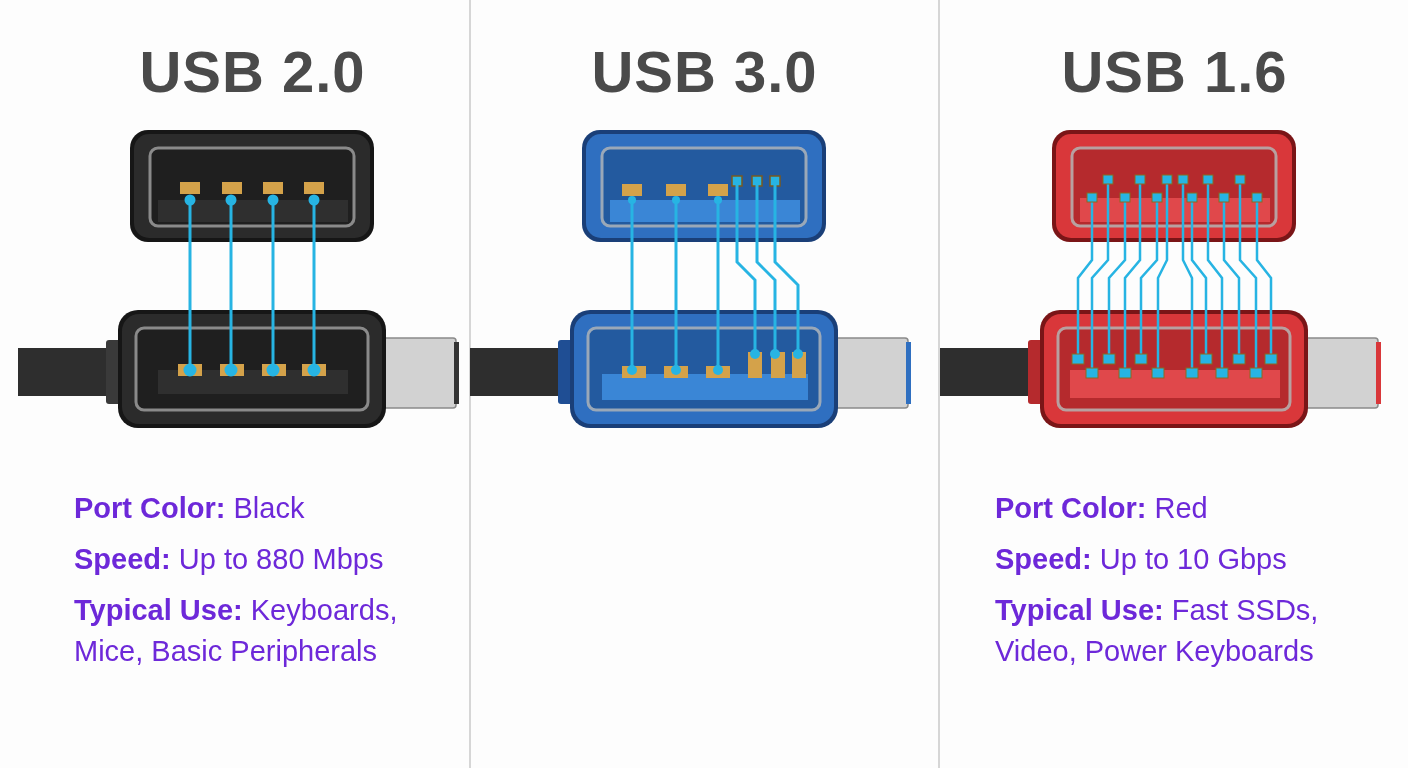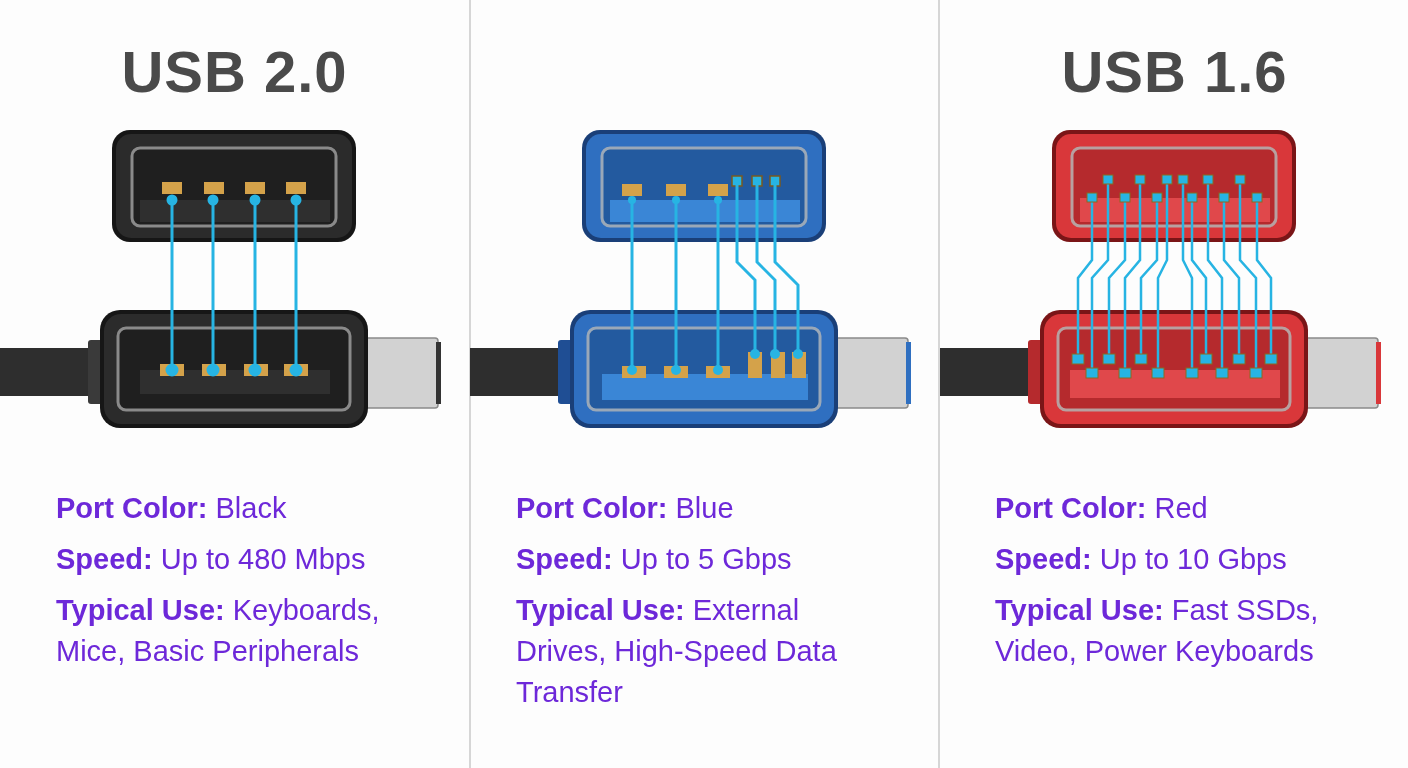--- a/index.html
+++ b/index.html
@@ -9,21 +9,21 @@
   .title{position:absolute;top:38px;left:0;width:100%;text-align:center;font-size:58px;font-weight:bold;color:#4a4a4a;letter-spacing:1px;}
   .art{position:absolute;left:0;top:120px;width:469px;height:330px;}
   .info{position:absolute;left:56px;top:488px;width:400px;font-size:29px;color:#6d28d9;line-height:40px;}
   .info p{margin:0 0 11px 0;}
   .info b{font-weight:bold;}
   .info .use{line-height:41px;}
 </style>
 </head>
 <body>
 
-<div class="col" style="left:0">
+<div class="col" style="left:18px">
   <div class="title">USB 2.0</div>
   <svg class="art" viewBox="0 0 469 330">
 
     <g>
       <rect x="112" y="10" width="244" height="112" rx="18" fill="#161616"></rect>
       <rect x="116" y="14" width="236" height="104" rx="15" fill="#2b2b2b"></rect>
       <rect x="132" y="28" width="204" height="78" rx="8" fill="#1f1f1f" stroke="#8a8a8a" stroke-width="3"></rect>
       <rect x="140" y="80" width="190" height="22" fill="#2f2f2f"></rect>
       <g fill="#d4a24a">
           <rect x="162" y="62" width="20" height="12"></rect>
@@ -62,28 +62,29 @@
         <circle cx="255" cy="80" r="4"></circle>
         <circle cx="296" cy="80" r="4"></circle>
       <circle cx="172" cy="250" r="5"></circle>
         <circle cx="213" cy="250" r="5"></circle>
         <circle cx="255" cy="250" r="5"></circle>
         <circle cx="296" cy="250" r="5"></circle>
     </g>
   </svg>
   <div class="info">
     <p><b>Port Color:</b> <span>Black</span></p>
-    <p><b>Speed:</b> <span>Up to 480 Mbps</span></p>
+    <p><b>Speed:</b> <span>Up to 880 Mbps</span></p>
     <p class="use"><b>Typical Use:</b> <span>Keyboards, Mice, Basic Peripherals</span></p>
   </div>
 </div>
 
 <div class="divider" style="left:469px"></div>
 
 <div class="col" style="left:470px">
+  <div class="title">USB 3.0</div>
   <svg class="art" viewBox="0 0 469 330">
     <g>
       <rect x="112" y="10" width="244" height="112" rx="18" fill="#1a3f78"></rect>
       <rect x="116" y="14" width="236" height="104" rx="15" fill="#2f6fc0"></rect>
       <rect x="132" y="28" width="204" height="78" rx="8" fill="#235a9f" stroke="#9aa8b8" stroke-width="3"></rect>
       <rect x="140" y="80" width="190" height="22" fill="#3a86d6"></rect>
       <g fill="#d4a24a">
           <rect x="152" y="64" width="20" height="12"></rect>
           <rect x="196" y="64" width="20" height="12"></rect>
           <rect x="238" y="64" width="20" height="12"></rect>
@@ -125,25 +126,20 @@
         <circle cx="206" cy="80" r="4"></circle>
         <circle cx="248" cy="80" r="4"></circle>
       <circle cx="162" cy="250" r="5"></circle>
         <circle cx="206" cy="250" r="5"></circle>
         <circle cx="248" cy="250" r="5"></circle>
       <circle cx="285" cy="234" r="5"></circle>
         <circle cx="305" cy="234" r="5"></circle>
         <circle cx="328" cy="234" r="5"></circle>
       </g>
   </svg>
-  <div class="info" style="left:46px">
-    <p><b>Port Color:</b> <span>Blue</span></p>
-    <p><b>Speed:</b> <span>Up to 5 Gbps</span></p>
-    <p class="use" style="width:360px"><b>Typical Use:</b> <span>External Drives, High-Speed Data Transfer</span></p>
-  </div>
 </div>
 
 <div class="divider" style="left:938px"></div>
 
 <div class="col" style="left:940px">
   <div class="title">USB 1.6</div>
   <svg class="art" viewBox="0 0 469 330">
     <g>
       <rect x="112" y="10" width="244" height="112" rx="18" fill="#7a1517"></rect>
       <rect x="116" y="14" width="236" height="104" rx="15" fill="#d9373a"></rect>

